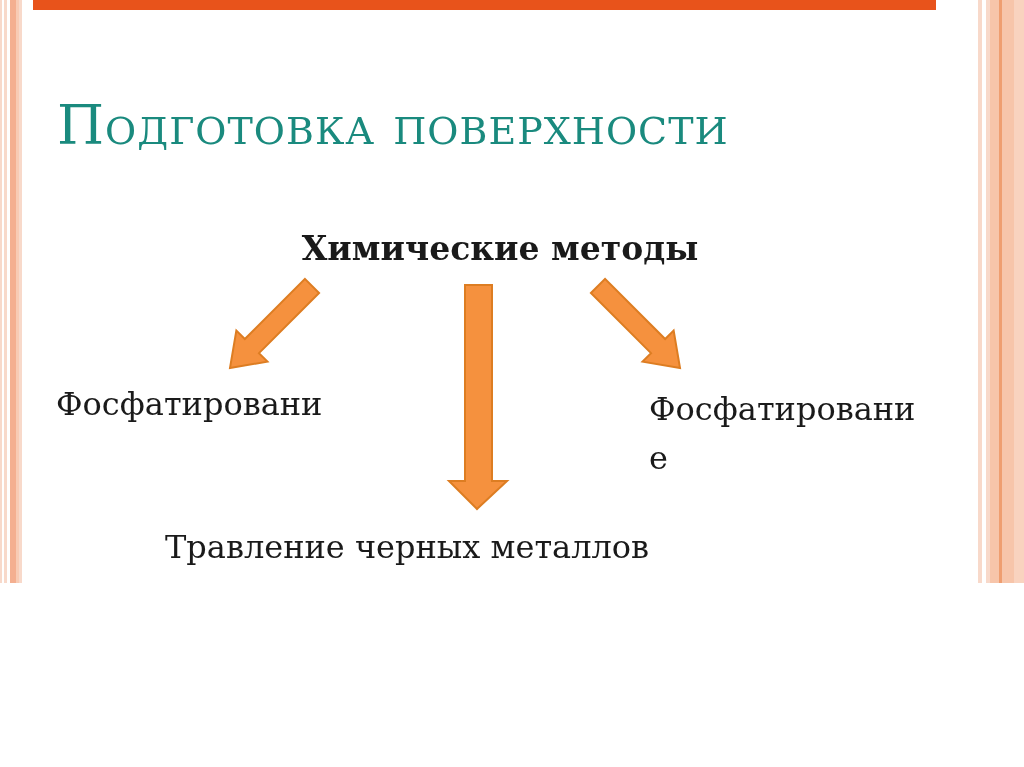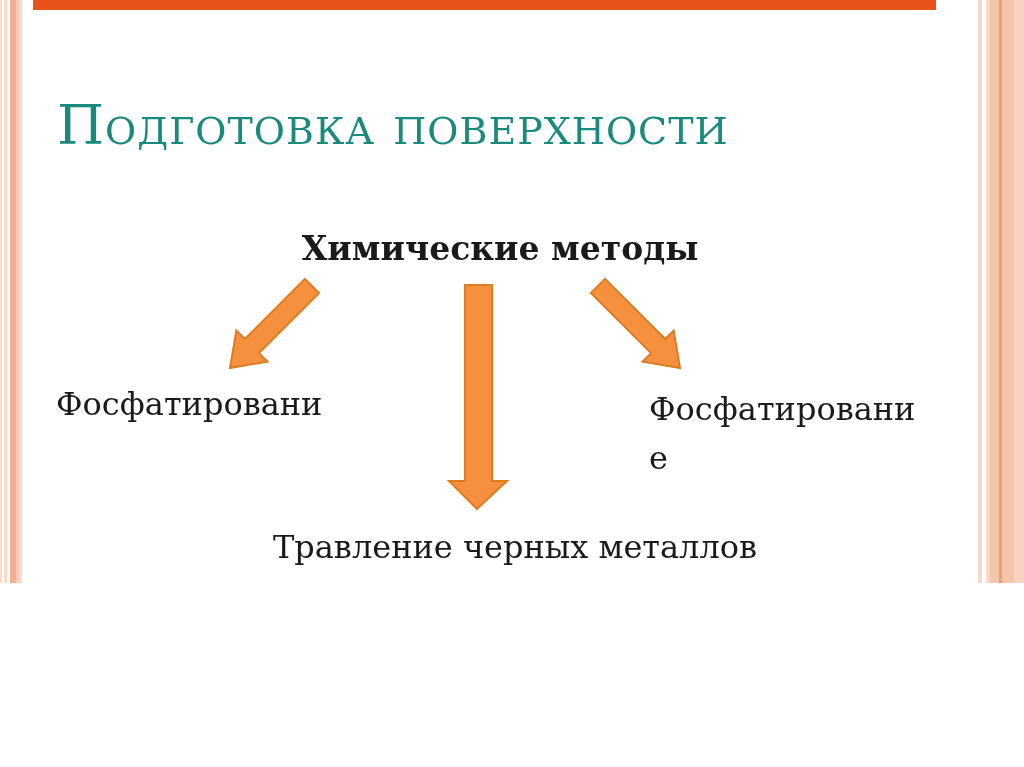--- a/index.html
+++ b/index.html
@@ -37,21 +37,21 @@
     color:var(--title-color);letter-spacing:1px;white-space:nowrap;
   }
   .heading{
     position:absolute;left:150px;top:229px;width:700px;
     font-size:33px;font-weight:bold;text-align:center;white-space:nowrap;
   }
   .label{font-size:32px;line-height:1.2;position:absolute;}
   .label-left{left:56px;top:385px;white-space:nowrap;}
   .label-right{left:649px;top:385px;line-height:49px;}
   .label-right span{display:block;}
-  .label-bottom{left:165px;top:528px;width:700px;text-align:center;white-space:nowrap;}
+  .label-bottom{left:165px;top:528px;width:700px;white-space:nowrap;}
   .arrow-box{position:absolute;width:90px;height:92px;}
   .arrow-box-left{left:226px;top:281px;}
   .arrow-box-right{left:594px;top:281px;}
   .arrow-box svg{
     position:absolute;left:50%;top:50%;margin-left:-23px;margin-top:-59px;
     overflow:visible;
   }
   .rot45{transform:rotate(45deg);}
   .rot-45{transform:rotate(-45deg);}
   .arrow-mid{position:absolute;left:448px;top:284px;}

